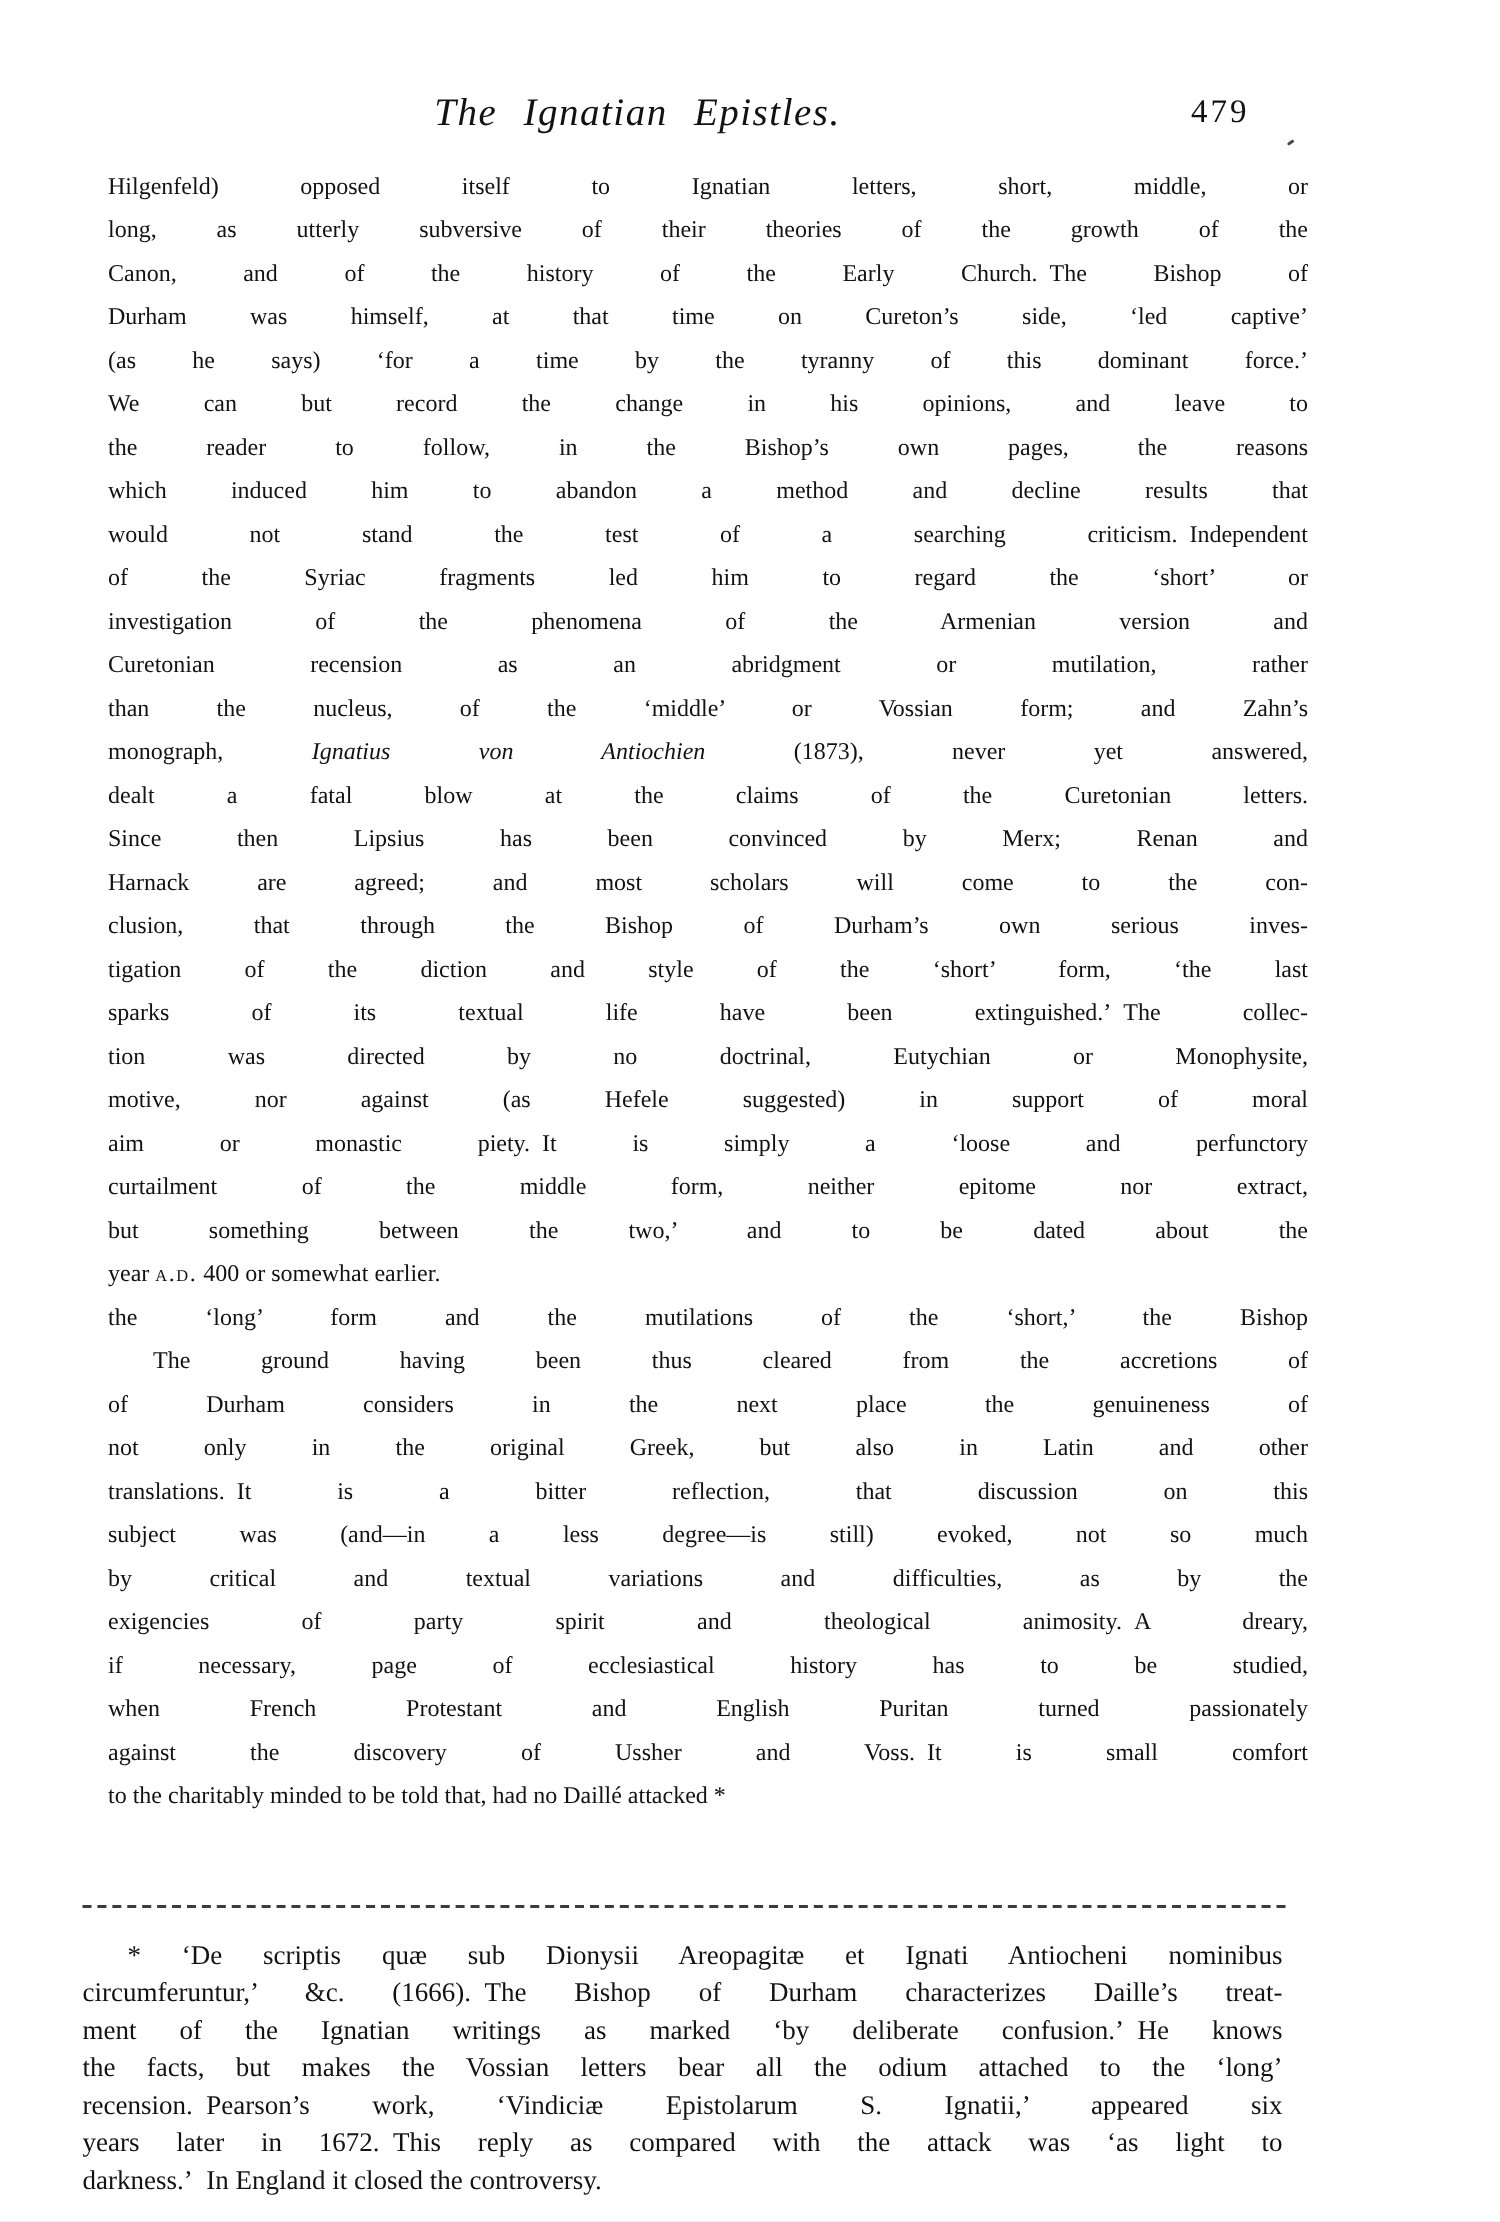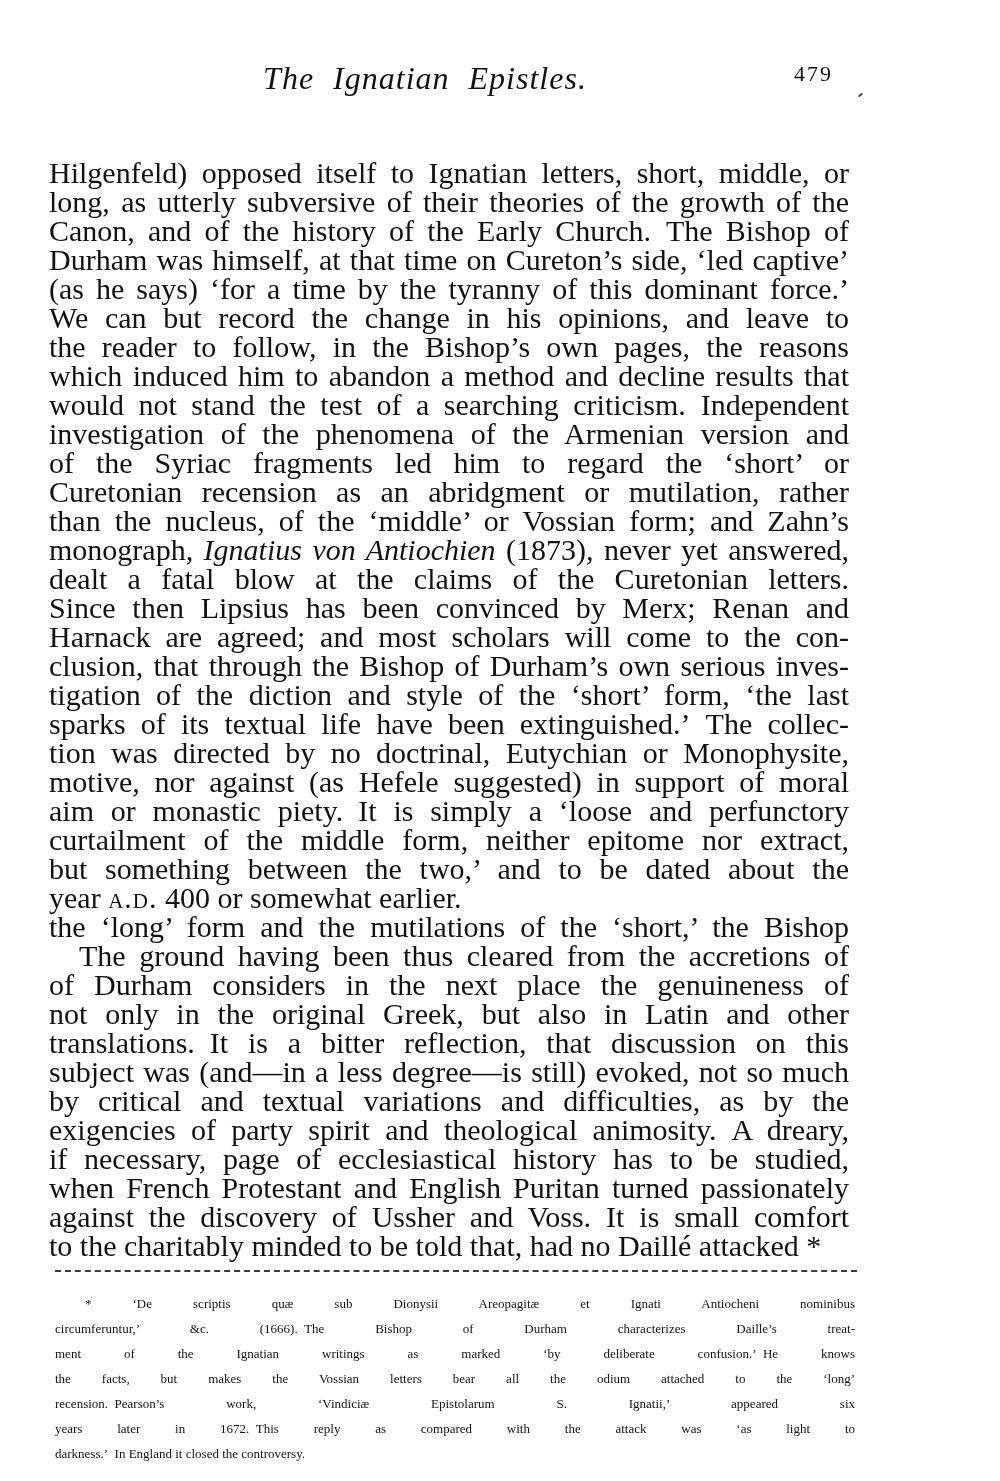--- a/index.html
+++ b/index.html
@@ -22,21 +22,21 @@
     top: 60px;
     width: 800px;
     height: 42px;
   }
   .header-title {
     position: absolute;
     left: 0;
     width: 100%;
     text-align: center;
     font-style: italic;
-    font-size: 32px;
+    font-size: 26px;
     word-spacing: 10px;
     letter-spacing: 1px;
     transform: translateX(-30px);
   }
   .page-number {
     position: absolute;
     right: 22px;
     top: 1px;
     font-size: 22px;
     letter-spacing: 2px;
@@ -46,41 +46,40 @@
     left: 803px;
     top: 34px;
     width: 5px;
     height: 2px;
     background: #4a4a4a;
     transform: rotate(-35deg);
     border-radius: 1px;
   }
   .body-text {
     position: absolute;
-    left: 49px;
+    left: 72px;
     top: 110px;
     width: 800px;
-    font-size: 30px;
+    font-size: 16px;
     line-height: 29px;
-    margin-top: 48px;
   }
   .footnote-rule {
     position: absolute;
     left: 55px;
     top: 1270px;
     width: 802px;
     height: 0;
     border-top: 2px dashed #3c3c3c;
   }
   .footnote {
     position: absolute;
     left: 55px;
     top: 1291px;
     width: 800px;
-    font-size: 13px;
+    font-size: 18px;
     line-height: 25px;
   }
   .line {
     text-align: justify;
     text-align-last: justify;
     white-space: normal;
   }
   .line.last {
     text-align-last: left;
   }
@@ -109,22 +108,22 @@
   <div class="body-text">
       <div class="line">Hilgenfeld) opposed itself to Ignatian letters, short, middle, or</div>
       <div class="line">long, as utterly subversive of their theories of the growth of the</div>
       <div class="line">Canon, and of the history of the Early Church. The Bishop of</div>
       <div class="line">Durham was himself, at that time on Cureton’s side, ‘led captive’</div>
       <div class="line">(as he says) ‘for a time by the tyranny of this dominant force.’</div>
       <div class="line">We can but record the change in his opinions, and leave to</div>
       <div class="line">the reader to follow, in the Bishop’s own pages, the reasons</div>
       <div class="line">which induced him to abandon a method and decline results that</div>
       <div class="line">would not stand the test of a searching criticism. Independent</div>
+      <div class="line">of the Syriac fragments led him to regard the ‘short’ or</div>
       <div class="line">investigation of the phenomena of the Armenian version and</div>
-      <div class="line">of the Syriac fragments led him to regard the ‘short’ or</div>
       <div class="line">Curetonian recension as an abridgment or mutilation, rather</div>
       <div class="line">than the nucleus, of the ‘middle’ or Vossian form; and Zahn’s</div>
       <div class="line">monograph, <span class="italic">Ignatius von Antiochien</span> (1873), never yet answered,</div>
       <div class="line">dealt a fatal blow at the claims of the Curetonian letters.</div>
       <div class="line">Since then Lipsius has been convinced by Merx; Renan and</div>
       <div class="line">Harnack are agreed; and most scholars will come to the con-</div>
       <div class="line">clusion, that through the Bishop of Durham’s own serious inves-</div>
       <div class="line">tigation of the diction and style of the ‘short’ form, ‘the last</div>
       <div class="line">sparks of its textual life have been extinguished.’ The collec-</div>
       <div class="line">tion was directed by no doctrinal, Eutychian or Monophysite,</div>

